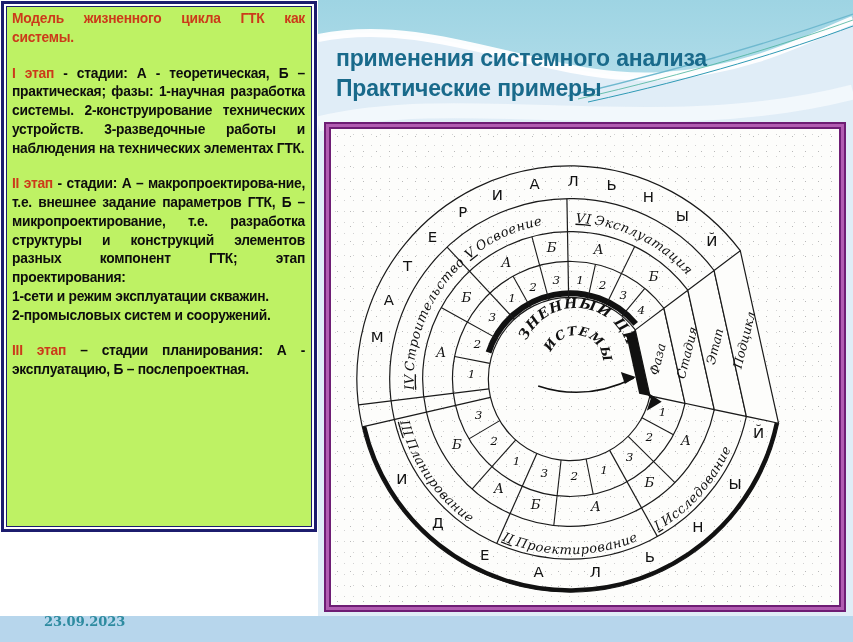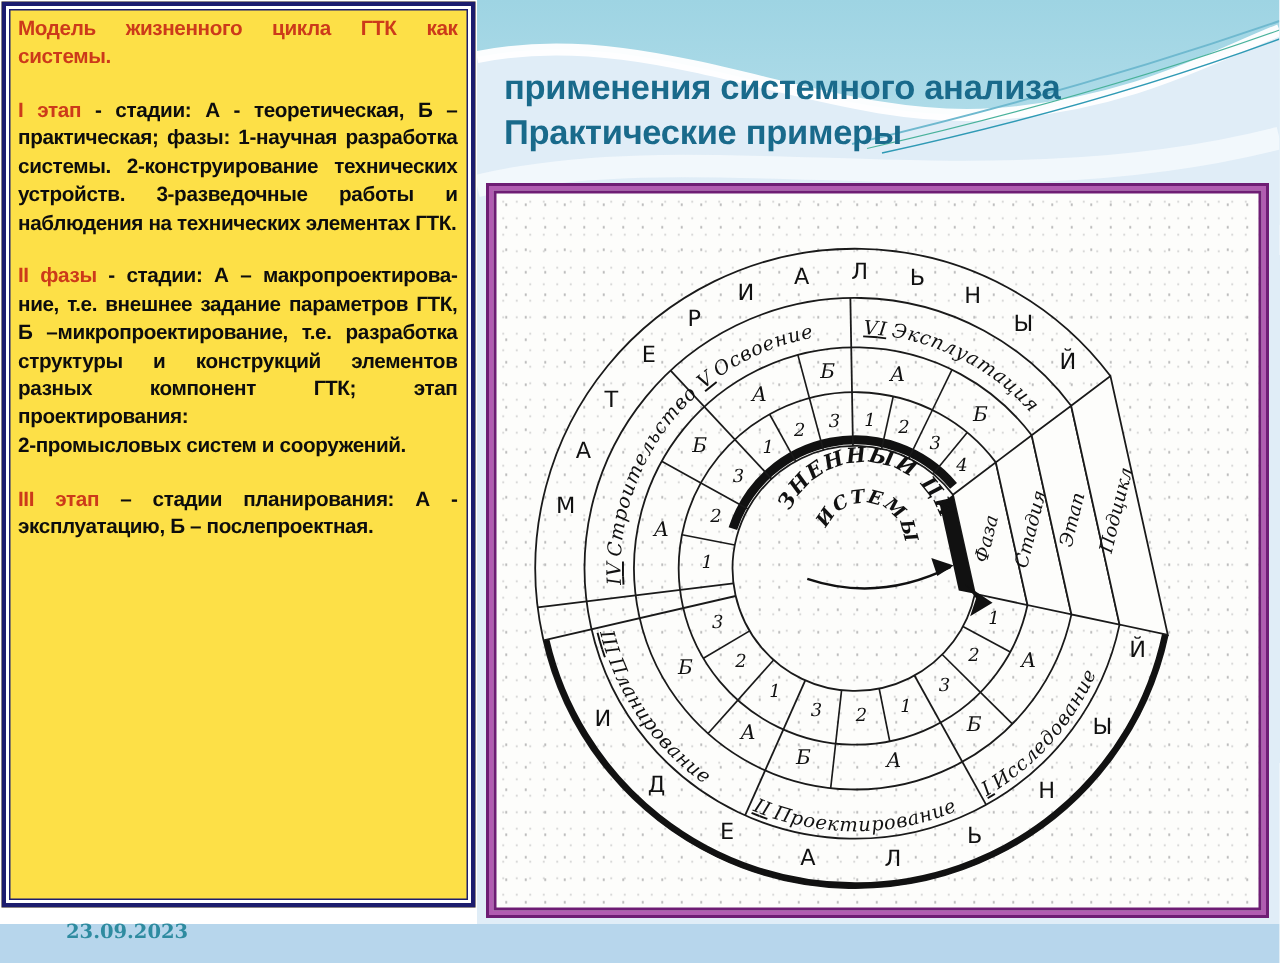--- a/index.html
+++ b/index.html
@@ -29,22 +29,22 @@
   }
   .wave-svg{position:absolute;left:0;top:0;z-index:0;}
   
   .slide-title{
     position:absolute;left:336px;top:44px;width:500px;z-index:3;
     color:var(--title_teal);font-size:23px;font-weight:bold;
     line-height:1.3;letter-spacing:-0.2px;
   }
   
   .panel{
-    position:absolute;left:1px;top:1px;width:316px;height:604px;
-    background:#fde047;border:3px solid var(--panel_navy);
+    position:absolute;left:1px;top:1px;width:316px;height:531px;
+    background:#bef264;border:3px solid var(--panel_navy);
     box-shadow:inset 0 0 0 2px #ffffff, inset 0 0 0 3px var(--panel_navy);
     box-sizing:border-box;z-index:2;
     padding:6px 9px 4px 8px;
     font-weight:bold;font-size:13.8px;line-height:1.36;
     letter-spacing:-0.25px;color:#0d0d0d;text-align:justify;
   }
   .panel .para{margin:0 0 17px 0;}
   .panel .red{color:var(--heading_red);}
   .panel .lead{color:var(--heading_red);}
   .panel .line{text-align:left;}
@@ -98,21 +98,22 @@
   <div>применения системного анализа</div>
   <div>Практические примеры</div>
 </div>
 
 <div class="panel">
   <div class="para red">Модель жизненного цикла ГТК как системы.</div>
   <div class="para">
     <span class="lead">I этап</span><span> - стадии: А - теоретическая, Б – практическая; фазы: 1-научная разработка системы. 2-конструирование технических устройств. 3-разведочные работы и наблюдения на технических элементах ГТК.</span>
   </div>
   <div class="para">
-    <span class="lead">II фазы</span><span> - стадии: А – макропроектирова-ние, т.е. внешнее задание параметров ГТК, Б –микропроектирование, т.е. разработка структуры и конструкций элементов разных компонент ГТК; этап проектирования:</span>
+    <span class="lead">II этап</span><span> - стадии: А – макропроектирова-ние, т.е. внешнее задание параметров ГТК, Б –микропроектирование, т.е. разработка структуры и конструкций элементов разных компонент ГТК; этап проектирования:</span>
+    <div class="line">1-сети и режим эксплуатации скважин.</div>
     <div class="line">2-промысловых систем и сооружений.</div>
   </div>
   <div class="para">
     <span class="lead">III этап</span><span> – стадии планирования: А - эксплуатацию, Б – послепроектная.</span>
   </div>
 </div>
 
 <div class="date">23.09.2023</div>
 
 <div class="frame">

